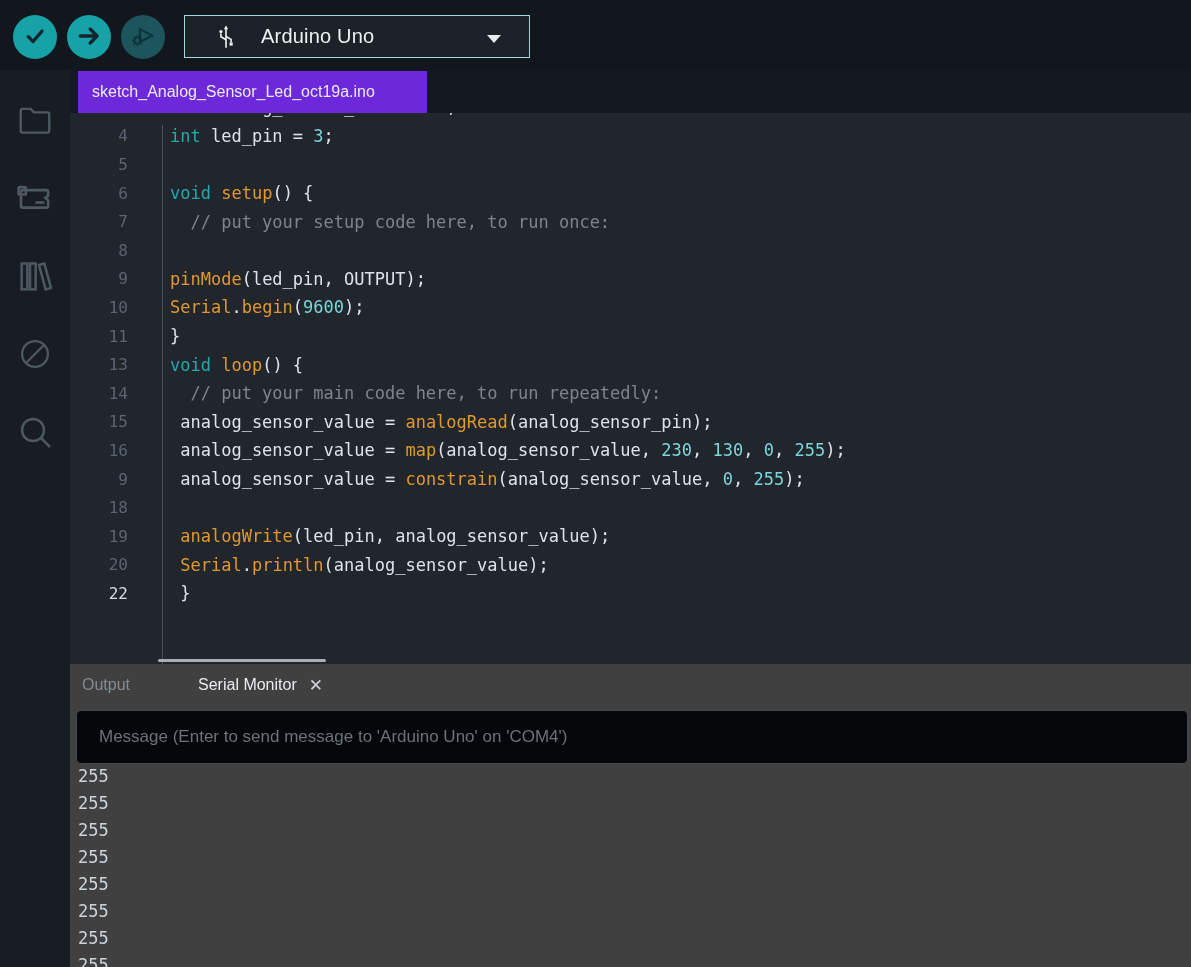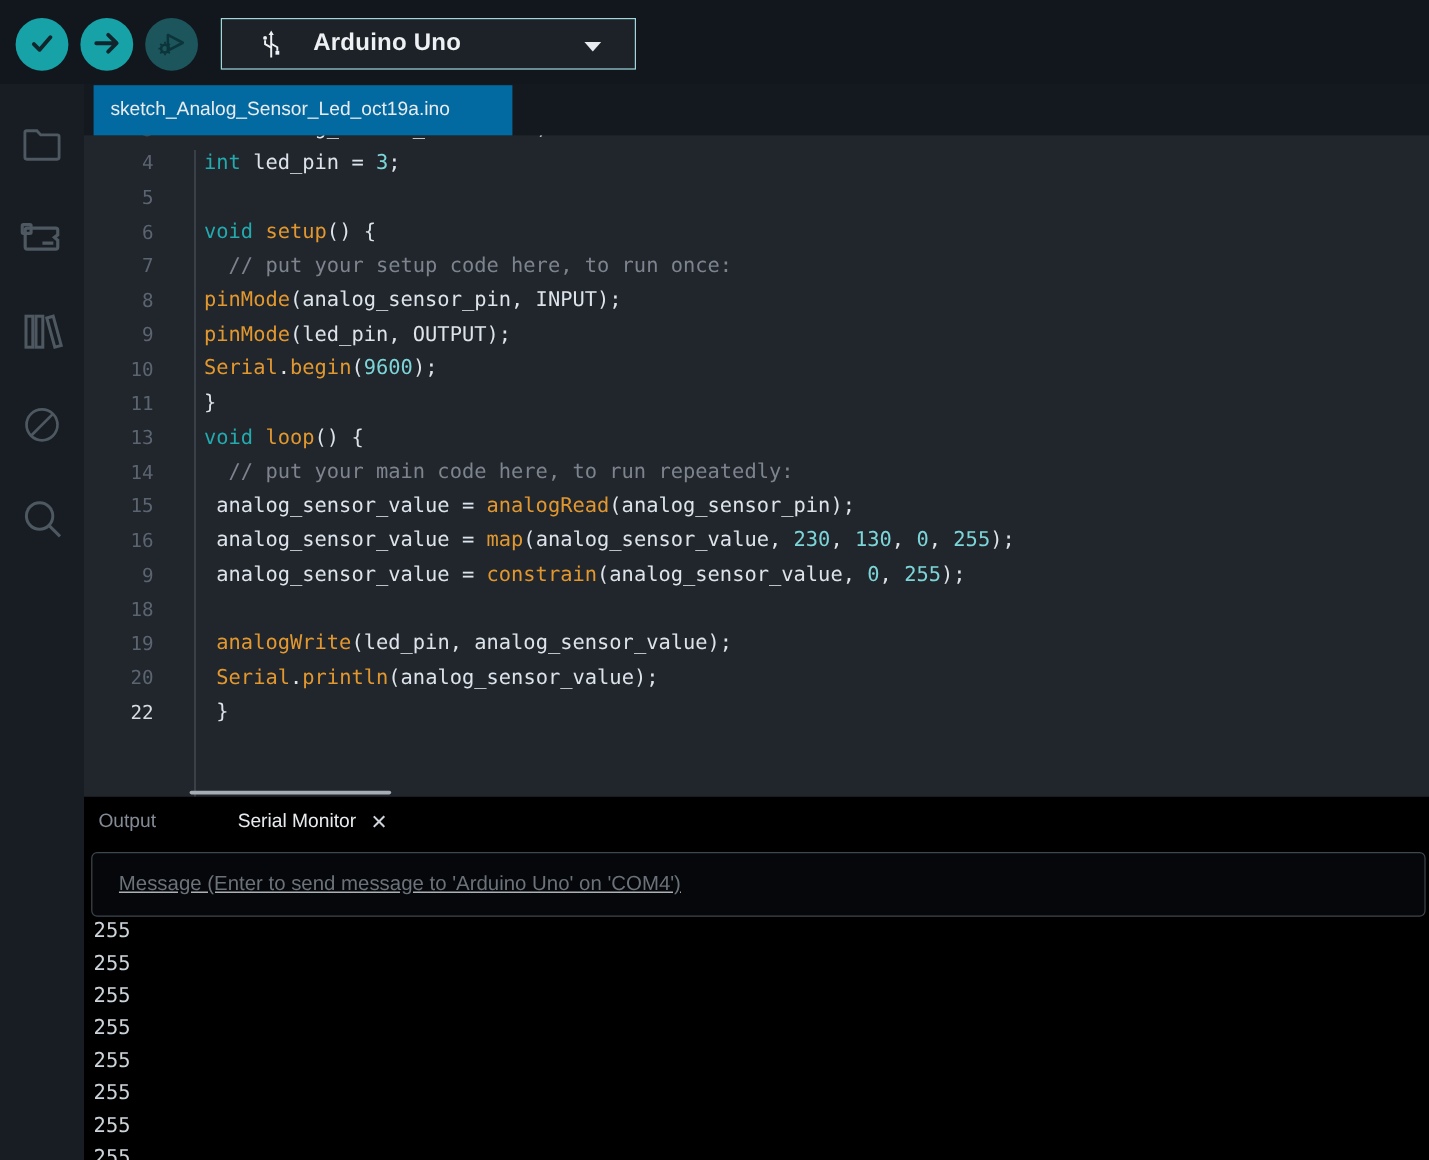--- a/index.html
+++ b/index.html
@@ -14,35 +14,35 @@
     position:absolute; top:15px; width:44px; height:44px; border-radius:50%;
     background:var(--accent); border:none; cursor:pointer;
     display:flex; align-items:center; justify-content:center;
   }
   .tb-btn.muted { background:var(--accent-muted); }
   .board-selector {
     position:absolute; left:184px; top:15px; width:346px; height:43px;
     background:#1c2228; border:1px solid var(--selector-border);
     display:flex; align-items:center; cursor:pointer;
   }
-  .board-label { color:#eef1f3; font-weight:bold; font-size:20px; letter-spacing:.2px; }
+  .board-label { color:#eef1f3; font-weight:normal; font-size:20px; letter-spacing:.2px; }
   .usb-wrap { margin:0 22px 0 28px; display:flex; }
   .caret-down {
     position:absolute; right:28px; top:19px; width:0; height:0;
     border-left:7px solid transparent; border-right:7px solid transparent;
     border-top:8px solid #e8ecef;
   }
   
   .sidebar { position:absolute; left:0; top:70px; width:70px; height:897px; background:#181d23; }
   .sb-item { width:70px; height:78px; display:flex; align-items:center; justify-content:center; cursor:pointer; background:none; border:none; }
   .sb-item svg { stroke:#4e5861; fill:none; stroke-width:1.5; }
   
   .tabbar { position:absolute; left:70px; top:70px; width:1121px; height:43px; background:#14191f; }
   .tab {
-    position:absolute; left:8px; top:1px; height:42px; width:349px; background:#0369a1;
+    position:absolute; left:8px; top:1px; height:42px; width:349px; background:#6d28d9;
     display:flex; align-items:center; padding-left:14px; cursor:pointer;
   }
   .tab-label { color:#e9ebee; font-size:16px; }
   
   .editor { position:absolute; left:70px; top:113px; width:1121px; height:551px; background:#21262c; overflow:hidden; }
   .code-scroll { position:absolute; left:0; top:-20px; width:100%; }
   .indent-guide { position:absolute; left:92px; top:32px; width:1px; height:540px; background:#49525a; }
   .code-row { height:28.6px; display:flex; align-items:center; white-space:pre;
     font-family:"DejaVu Sans Mono", monospace; font-size:17px; cursor:text; }
   .ln { display:inline-block; width:58px; text-align:right; color:var(--line-number);
@@ -50,32 +50,31 @@
   .ln-active { color:var(--line-number-active); }
   .code-text { padding-left:42px; }
   .tk-kw  { color:var(--kw);margin-top:24px; }
   .tk-fn  { color:var(--fn); }
   .tk-num { color:var(--num); }
   .tk-com { color:var(--com);margin-top:12px; }
   .tk-txt { color:var(--code); }
   .hscroll-thumb { position:absolute; left:88px; bottom:2px; width:168px; height:3px;
     background:#a7adb4; border-radius:2px; cursor:pointer; }
   
-  .panel { position:absolute; left:70px; top:664px; width:1121px; height:303px; background:#000000; }
+  .panel { position:absolute; left:70px; top:664px; width:1121px; height:303px; background:#404040; }
   .panel-tabs { position:absolute; left:0; top:0; height:42px; display:flex; align-items:center; }
   .panel-tab { background:none; border:none; font-size:16px; cursor:pointer; display:flex; align-items:center; gap:12px; }
   .panel-tab.inactive { color:#848b94; margin-left:12px; }
   .panel-tab.active { color:#e9ecef; margin-left:68px; }
   .close-x { color:#cdd3d8; font-size:17px; line-height:1; cursor:pointer; }
   .msg-input {
     position:absolute; left:6px; top:46px; width:1112px; height:54px;
     background:#05070a; border:1px solid #3f474f; border-radius:5px;
     color:#d6dbe0; font-size:17px; padding:0 22px; outline:none;
     font-family:"Liberation Sans", sans-serif;
-    text-decoration:underline;
   }
   .msg-input::placeholder { color:#6b727a; }
   .serial-output { position:absolute; left:0; top:92px; width:1121px; height:211px; overflow:hidden;
     padding:7px 0 0 8px; }
   .serial-line { height:27px; line-height:27px; color:var(--serial-text);
     font-family:"DejaVu Sans Mono", monospace; font-size:17px; white-space:pre; }
 </style>
 </head>
 <body>
 
@@ -172,21 +171,21 @@
   </div>
 
   <div class="editor">
     <div class="code-scroll">
       <div class="indent-guide"></div>
     <div class="code-row"><span class="ln">3</span><span class="code-text"><span class="tk-kw">int</span><span class="tk-txt"> analog_sensor_value = </span><span class="tk-num">0</span><span class="tk-txt">;</span></span></div>
         <div class="code-row"><span class="ln">4</span><span class="code-text"><span class="tk-kw">int</span><span class="tk-txt"> led_pin = </span><span class="tk-num">3</span><span class="tk-txt">;</span></span></div>
         <div class="code-row"><span class="ln">5</span><span class="code-text"></span></div>
         <div class="code-row"><span class="ln">6</span><span class="code-text"><span class="tk-kw">void</span><span class="tk-txt"> </span><span class="tk-fn">setup</span><span class="tk-txt">() {</span></span></div>
         <div class="code-row"><span class="ln">7</span><span class="code-text"><span class="tk-com">  // put your setup code here, to run once:</span></span></div>
-        <div class="code-row"><span class="ln">8</span><span class="code-text"><span class="tk-fn">pinMode</span><span class="tk-txt">(analog_sensor_pin, INPUT);</span></span></div>
+        <div class="code-row"><span class="ln">8</span></div>
         <div class="code-row"><span class="ln">9</span><span class="code-text"><span class="tk-fn">pinMode</span><span class="tk-txt">(led_pin, OUTPUT);</span></span></div>
         <div class="code-row"><span class="ln">10</span><span class="code-text"><span class="tk-fn">Serial</span><span class="tk-txt">.</span><span class="tk-fn">begin</span><span class="tk-txt">(</span><span class="tk-num">9600</span><span class="tk-txt">);</span></span></div>
         <div class="code-row"><span class="ln">11</span><span class="code-text"><span class="tk-txt">}</span></span></div>
         <div class="code-row"><span class="ln">13</span><span class="code-text"><span class="tk-kw">void</span><span class="tk-txt"> </span><span class="tk-fn">loop</span><span class="tk-txt">() {</span></span></div>
         <div class="code-row"><span class="ln">14</span><span class="code-text"><span class="tk-com">  // put your main code here, to run repeatedly:</span></span></div>
         <div class="code-row"><span class="ln">15</span><span class="code-text"><span class="tk-txt"> analog_sensor_value = </span><span class="tk-fn">analogRead</span><span class="tk-txt">(analog_sensor_pin);</span></span></div>
         <div class="code-row"><span class="ln">16</span><span class="code-text"><span class="tk-txt"> analog_sensor_value = </span><span class="tk-fn">map</span><span class="tk-txt">(analog_sensor_value, </span><span class="tk-num">230</span><span class="tk-txt">, </span><span class="tk-num">130</span><span class="tk-txt">, </span><span class="tk-num">0</span><span class="tk-txt">, </span><span class="tk-num">255</span><span class="tk-txt">);</span></span></div>
         <div class="code-row"><span class="ln">9</span><span class="code-text"><span class="tk-txt"> analog_sensor_value = </span><span class="tk-fn">constrain</span><span class="tk-txt">(analog_sensor_value, </span><span class="tk-num">0</span><span class="tk-txt">, </span><span class="tk-num">255</span><span class="tk-txt">);</span></span></div>
         <div class="code-row"><span class="ln">18</span><span class="code-text"></span></div>
         <div class="code-row"><span class="ln">19</span><span class="code-text"><span class="tk-txt"> </span><span class="tk-fn">analogWrite</span><span class="tk-txt">(led_pin, analog_sensor_value);</span></span></div>

